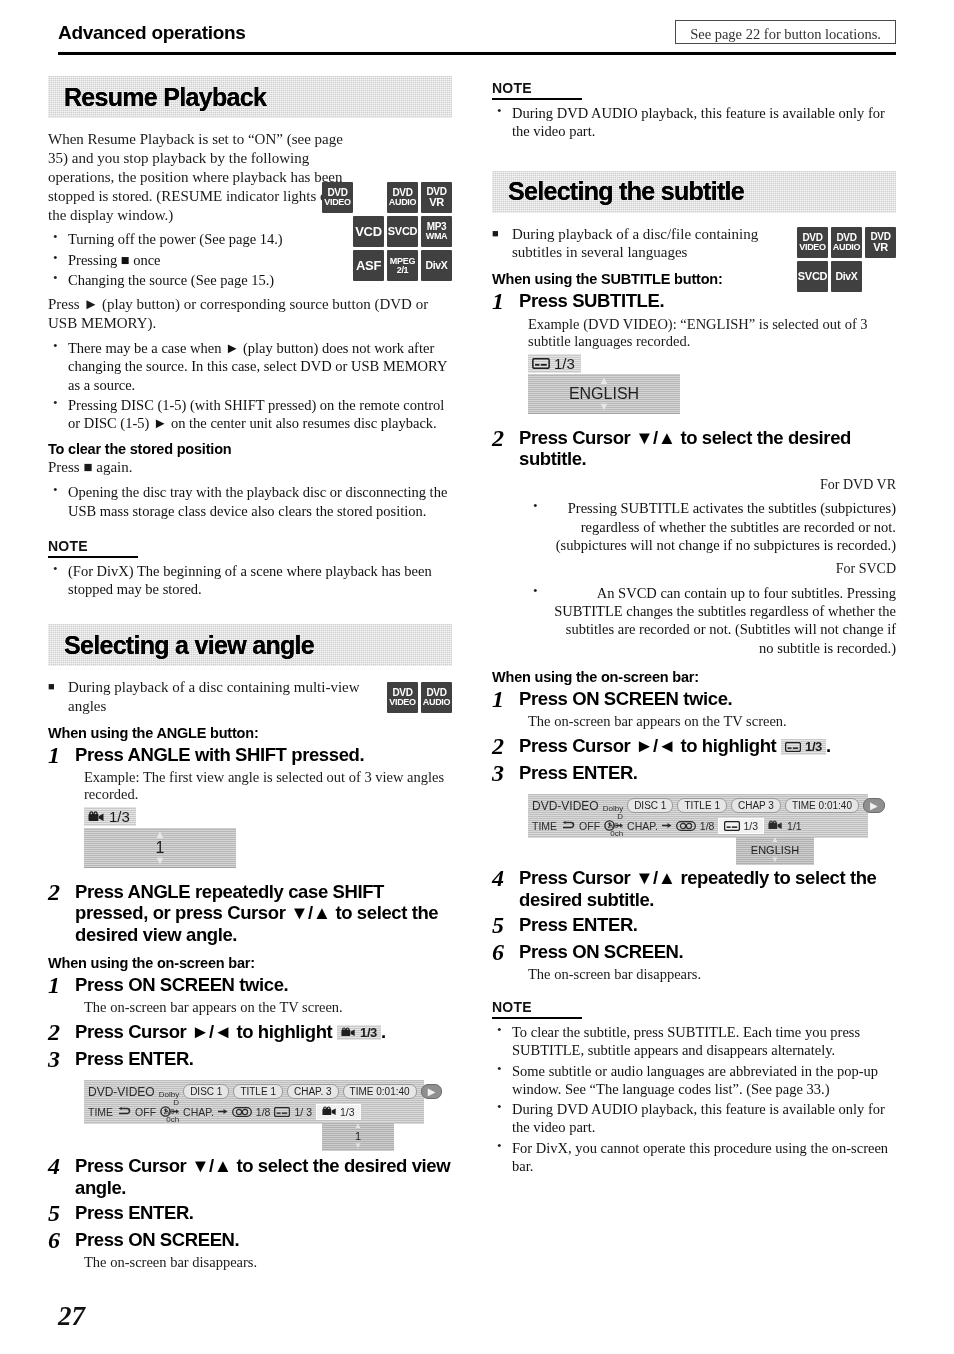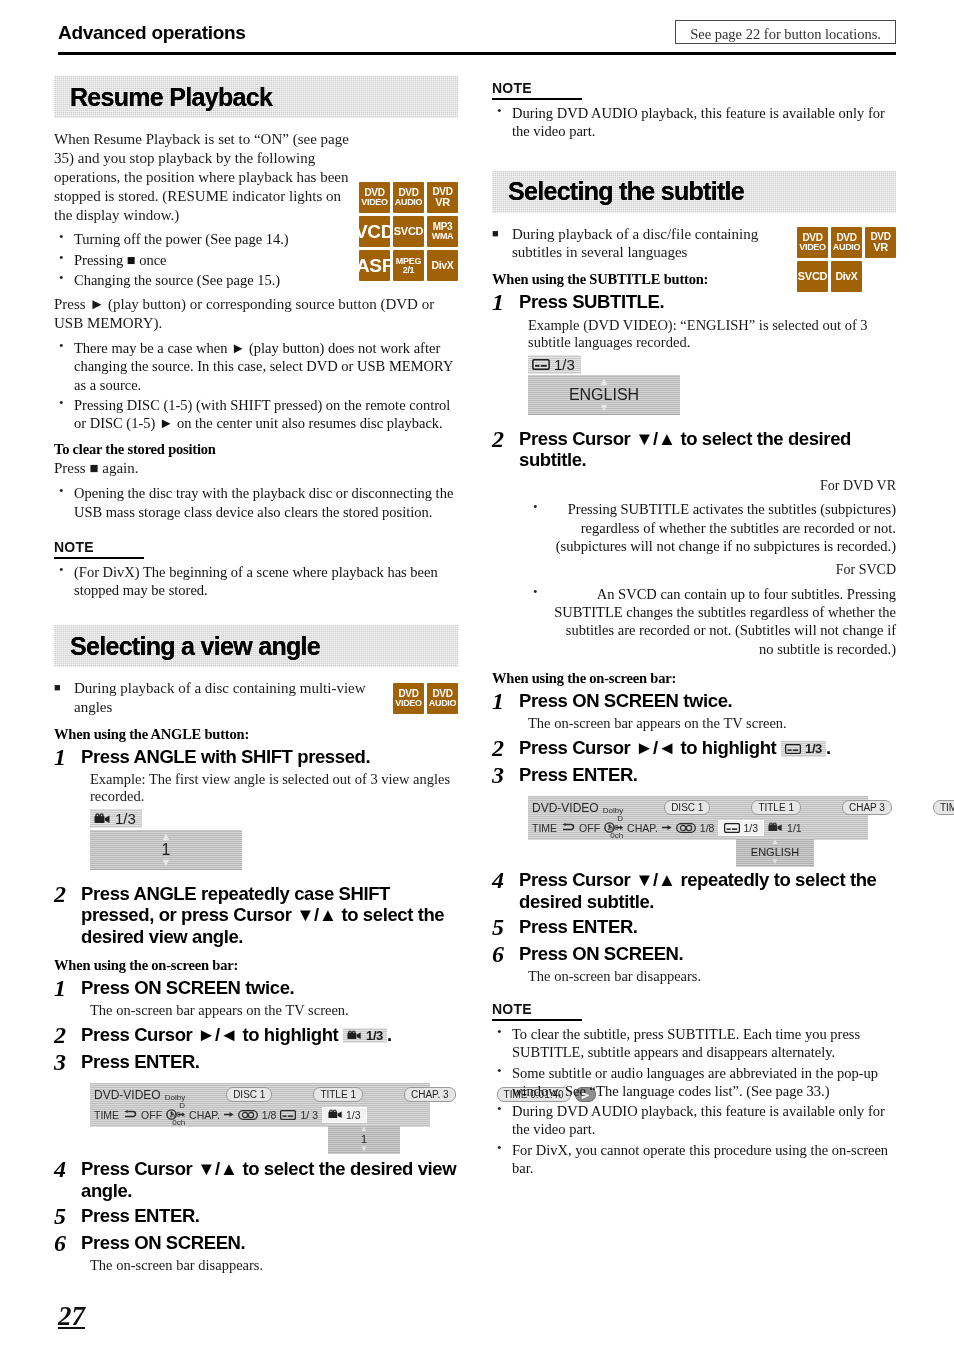--- a/index.html
+++ b/index.html
@@ -44,21 +44,21 @@
     background: #fff;
     white-space: nowrap;
   }
 
   
   .col {
     position: absolute;
     top: 76px;
     width: 404px;
   }
-  .col-left  { left: 54px; }
+  .col-left  { left: 48px; }
   .col-right { left: 492px; }
 
   
   .banner {
     position: relative;
     height: 42px;
     margin: 0 0 12px 0;
     background-color: #cfcfcf;
     background-image:
       repeating-linear-gradient(0deg, rgba(255,255,255,.55) 0 1px, rgba(0,0,0,0) 1px 2px),
@@ -98,21 +98,21 @@
   }
   ul.bullets > li:before {
     content: "\2022";
     position: absolute;
     left: -13px; top: -1px;
     font-size: 13px;
     color: #222;
   }
 
   .subhead {
-    font-family: Liberation Serif, serif;
+    font-family: Liberation Sans, sans-serif;
     font-weight: bold;
     font-size: 14.5px;
     letter-spacing: -0.2px;
     margin: 9px 0 1px 0;
     color: #000;
   }
 
   
   .note-label {
     font-family: "Liberation Sans", sans-serif;
@@ -159,39 +159,39 @@
 
   .indent-block { margin-left: 36px; }
 
   
   .badges {
     display: flex;
     gap: 3px;
   }
   .badge-col { display: flex; flex-direction: column; gap: 3px; }
   .badge {
-    background: #a16207;
+    background: #404040;
     color: #fff;
     font-family: "Liberation Sans", sans-serif;
     font-weight: bold;
     font-size: 10px;
     line-height: 1.0;
     letter-spacing: -0.3px;
     width: 31px;
     height: 31px;
     display: flex;
     flex-direction: column;
     align-items: center;
     justify-content: center;
     text-align: center;
     border-radius: 1px;
   }
   .badge span { display: block; }
   .badge .b2 { font-size: 9px; }
-  .badge.one-line { font-size: 19px; }
+  .badge.one-line { font-size: 13px; margin-left: 31px; }
   .badge.mpeg .b1 { font-size: 9px; }
   .badge.mpeg .b2 { font-size: 9px; }
   .badge.divx { font-size: 10.5px; }
 
   .badges-float-resume {
     position: absolute;
     right: 0; top: 52px;
   }
   .badges-float-angle {
     position: absolute;
@@ -258,21 +258,20 @@
   }
   .osbar-row.r2 { margin-top: 3px; }
   .pill {
     background: #e6e6e6;
     border-radius: 7px;
     padding: 1px 6px;
     color: #222;
     font-size: 10px;
     white-space: nowrap;
     border: 1px solid #9a9a9a;
-    margin-left: 37px;
   }
   .pill-dark {
     background: #8f8f8f;
     border-radius: 7px;
     padding: 1px 6px;
     color: #f0f0f0;
     font-size: 10px;
     border: 1px solid #6d6d6d;
   }
   .plain { font-size: 10.5px; white-space: nowrap; }
@@ -300,21 +299,20 @@
 
   
   .page-num {
     position: absolute;
     left: 58px; bottom: 22px;
     font-family: "Liberation Serif", serif;
     font-style: italic;
     font-weight: bold;
     font-size: 27px;
     color: #111;
-    text-decoration: underline;
   }
 
   .sq { font-size: 11px; vertical-align: 1px; }
 </style>
 </head>
 <body>
 
 <div class="page-header">
   <span class="title">Advanced operations</span>
   <div class="ref-box">See page 22 for button locations.</div>

